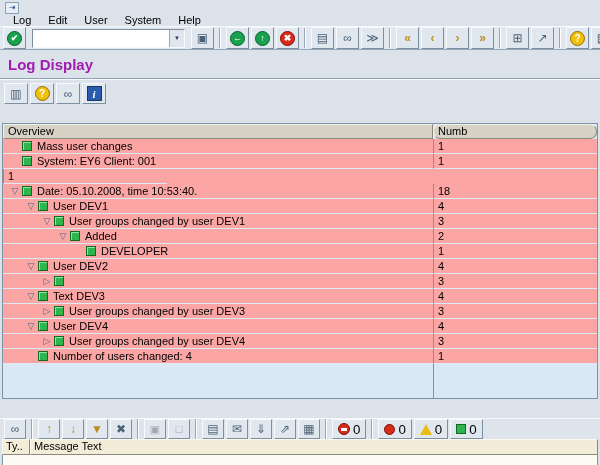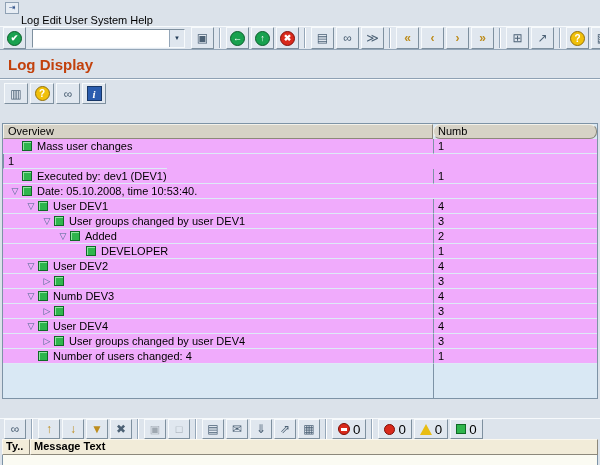--- a/index.html
+++ b/index.html
@@ -8,21 +8,21 @@
     font-family:"Liberation Sans", sans-serif;
     font-size:11px; color:#000;
     background:#dbe2ea; overflow:hidden;
   }
   .screen { width:600px; height:465px; display:flex; flex-direction:column; }
 
   
   .titlebar { height:14px; padding:2px 0 0 5px; display:flex; }
   .sysico { width:14px; height:12px; background:#e7edf4; border:1px solid #8fa1b4;
             color:#2a4d86; font-size:8px; line-height:10px; text-align:center; }
-  .menubar { height:16px; display:flex; align-items:center; padding-left:21px; gap:3px; }
+  .menubar { height:16px; display:flex; align-items:center; padding-left:13px; gap:17px; }
   .menu-item { cursor:default; }
 
   
   .toolbar { height:27px; background:#e0e7ef; border-top:1px solid #f7fafc;
              border-bottom:1px solid #94a6b8; display:flex; align-items:center;
              padding:0 3px; gap:2px; }
   .btn { height:22px; min-width:23px; background:#e0e7ef; border:1px solid;
          border-color:#f7fafc #7e909f #7e909f #f7fafc; display:inline-flex;
          align-items:center; justify-content:center; padding:0 2px;
          font-family:inherit; font-size:11px; }
@@ -47,33 +47,33 @@
              border:1px solid #93700b; color:#fff; font-weight:bold; font-size:10px;
              display:flex; align-items:center; justify-content:center; }
   .infosq { width:15px; height:15px; background:#2a5cae; border:1px solid #173767;
             color:#fff; font-weight:bold; font-size:11px; font-style:italic;
             font-family:"Liberation Serif", serif;
             display:flex; align-items:center; justify-content:center; }
   .dis { color:#9fa8b1; }
 
   
   .title-row { padding:6px 8px 5px; }
-  .page-title { font-size:15px; font-weight:bold; color:#c2410c; }
+  .page-title { font-size:15px; font-weight:bold; color:#a21caf; }
   .rule { height:2px; border-top:1px solid #8fa1b4; border-bottom:1px solid #f7fafc; }
   .apptb { display:flex; gap:2px; padding:3px 4px; height:27px; align-items:center; }
   .gap { height:6px; }
 
   
   .tree { margin:16px 2px; border:1px solid #7d93a6; background:#d9e8f4; }
   .thead { display:flex; height:15px; }
   .hcell { background:#d6d2c6; border:1px solid; border-color:#f3f1ea #8c887b #8c887b #f3f1ea;
            padding:0 4px; line-height:13px; }
   .hcell.ov { flex:1; }
   .hcell.nb { width:164px;border-radius:7px; }
-  .trow { display:flex; height:15px; background:#f0abfc; }
+  .trow { display:flex; height:15px; background:#fca5a5; }
   .tlabel { flex:1; display:flex; align-items:center; border-bottom:1px solid #ddeaf6;
             overflow:hidden; white-space:nowrap; }
   .tnum { width:164px; border-left:1px solid #7d93a6; border-bottom:1px solid #ddeaf6;
           padding-left:4px; line-height:14px; }
   .exp { width:14px; text-align:center; font-size:9px; color:#47688c; flex:none; }
   .sq { width:10px; height:10px; background:#2fb54d; border:1px solid #0f6a26;
         box-shadow:inset 1px 1px 0 #8fe3a2; margin-right:5px; flex:none; }
   .lvl0{padding-left:5px}.lvl1{padding-left:21px}.lvl2{padding-left:37px}
   .lvl3{padding-left:53px}.lvl4{padding-left:69px}
   .tfill { display:flex; height:34px; background:#d9e8f4; }
@@ -93,21 +93,21 @@
   .errsh { width:11px; height:11px; border-radius:50%; background:#d9291b;
            border:1px solid #7c0f07; display:inline-block; }
   .warnsh { width:0; height:0; border-left:6px solid transparent;
             border-right:6px solid transparent; border-bottom:11px solid #e9bd12;
             display:inline-block; }
   .oksh { width:10px; height:10px; background:#2fb54d; border:1px solid #0f6a26;
           display:inline-block; }
 
   
   .msg { margin:0 2px; }
-  .msghead { display:flex; height:16px;font-weight:bold; }
+  .msghead { display:flex; height:16px; }
   .mh { background:#f2ecd9; border:1px solid;
         border-color:#fbf8ef #8c887b #8c887b #fbf8ef; padding:0 3px; line-height:13px; }
   .mh-type { width:28px; }
   .mh-text { flex:1; }
   .msg-empty { height:11px; background:#fbfbf3; border:1px solid #7d93a6; border-top:none; }
   .bluefill { flex:1; background:#4a76a7; }
 </style>
 </head>
 <body>
 
@@ -215,36 +215,37 @@
 
     <div class="trow">
       <div class="tlabel lvl0">
           <span class="exp"></span>
           <span class="sq"></span>
           <span>Mass user changes</span>
         </div>
       <div class="tnum">1</div>
     </div>
     <div class="trow">
-      <div class="tnum">1</div>
-    </div>
-    <div class="trow">
       <div class="tlabel lvl0">
           <span class="exp"></span>
           <span class="sq"></span>
-          <span>Executed by: dev1 (DEV1)</span>
+          <span>System: EY6 Client: 001</span>
         </div>
       <div class="tnum">1</div>
     </div>
     <div class="trow">
+      <div class="tnum">1</div>
+    </div>
+    <div class="trow">
       <div class="tlabel lvl0">
           <span class="exp">▽</span>
           <span class="sq"></span>
           <span>Date: 05.10.2008, time 10:53:40.</span>
         </div>
+      <div class="tnum">18</div>
     </div>
     <div class="trow">
       <div class="tlabel lvl1">
           <span class="exp">▽</span>
           <span class="sq"></span>
           <span>User DEV1</span>
         </div>
       <div class="tnum">4</div>
     </div>
     <div class="trow">
@@ -283,28 +284,29 @@
       <div class="tlabel lvl2">
           <span class="exp">▷</span>
           <span class="sq"></span>
         </div>
       <div class="tnum">3</div>
     </div>
     <div class="trow">
       <div class="tlabel lvl1">
           <span class="exp">▽</span>
           <span class="sq"></span>
-          <span>Numb DEV3</span>
+          <span>Text DEV3</span>
         </div>
       <div class="tnum">4</div>
     </div>
     <div class="trow">
       <div class="tlabel lvl2">
           <span class="exp">▷</span>
           <span class="sq"></span>
+          <span>User groups changed by user DEV3</span>
         </div>
       <div class="tnum">3</div>
     </div>
     <div class="trow">
       <div class="tlabel lvl1">
           <span class="exp">▽</span>
           <span class="sq"></span>
           <span>User DEV4</span>
         </div>
       <div class="tnum">4</div>

